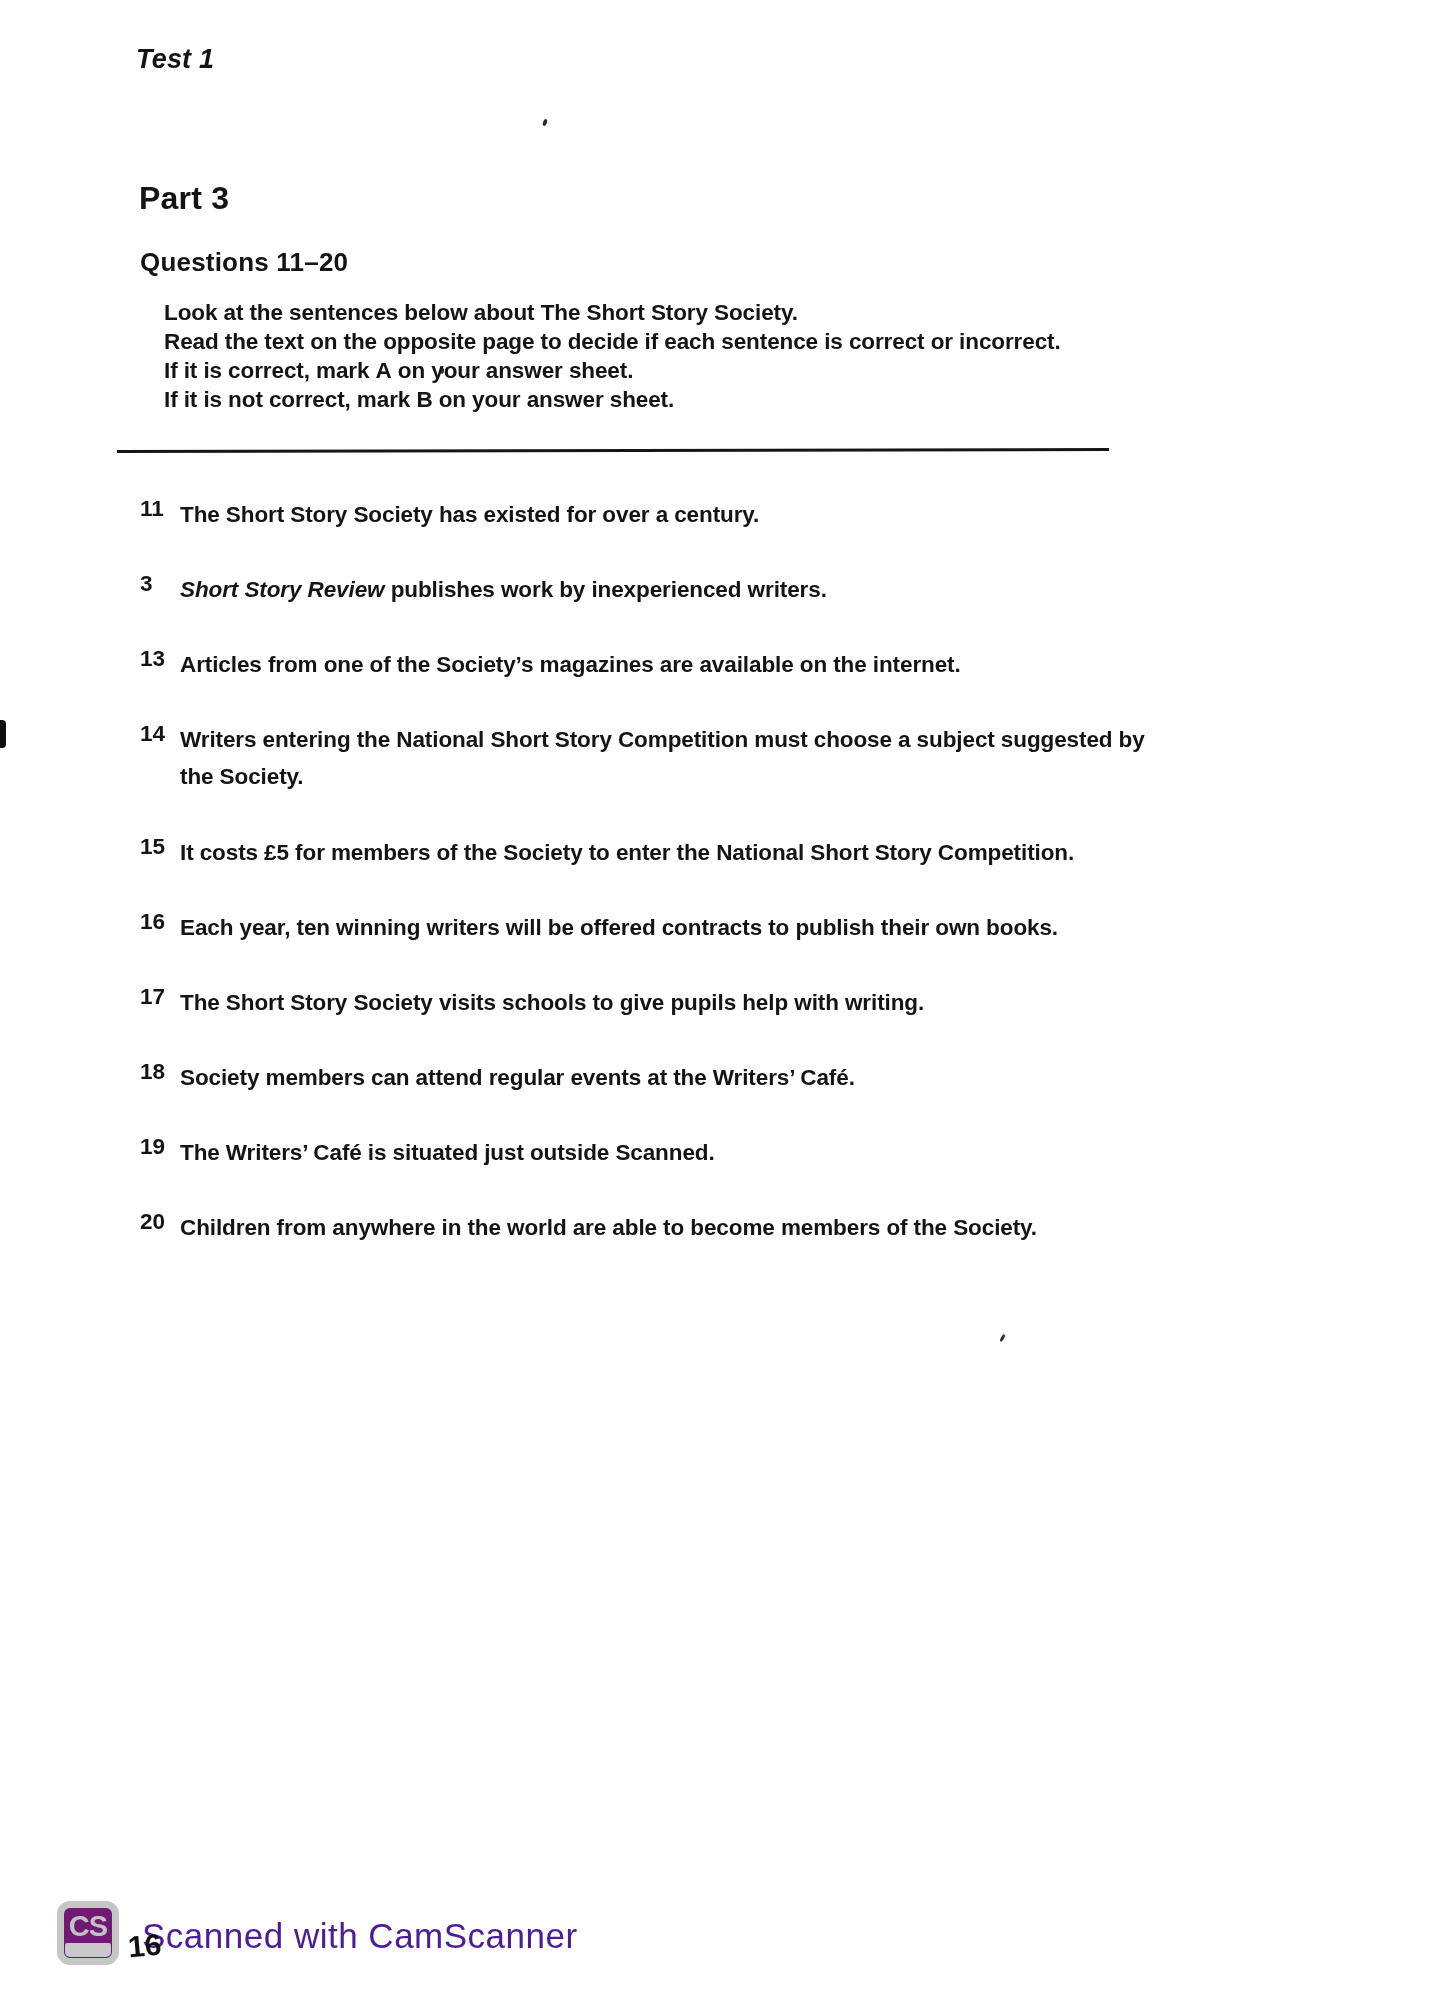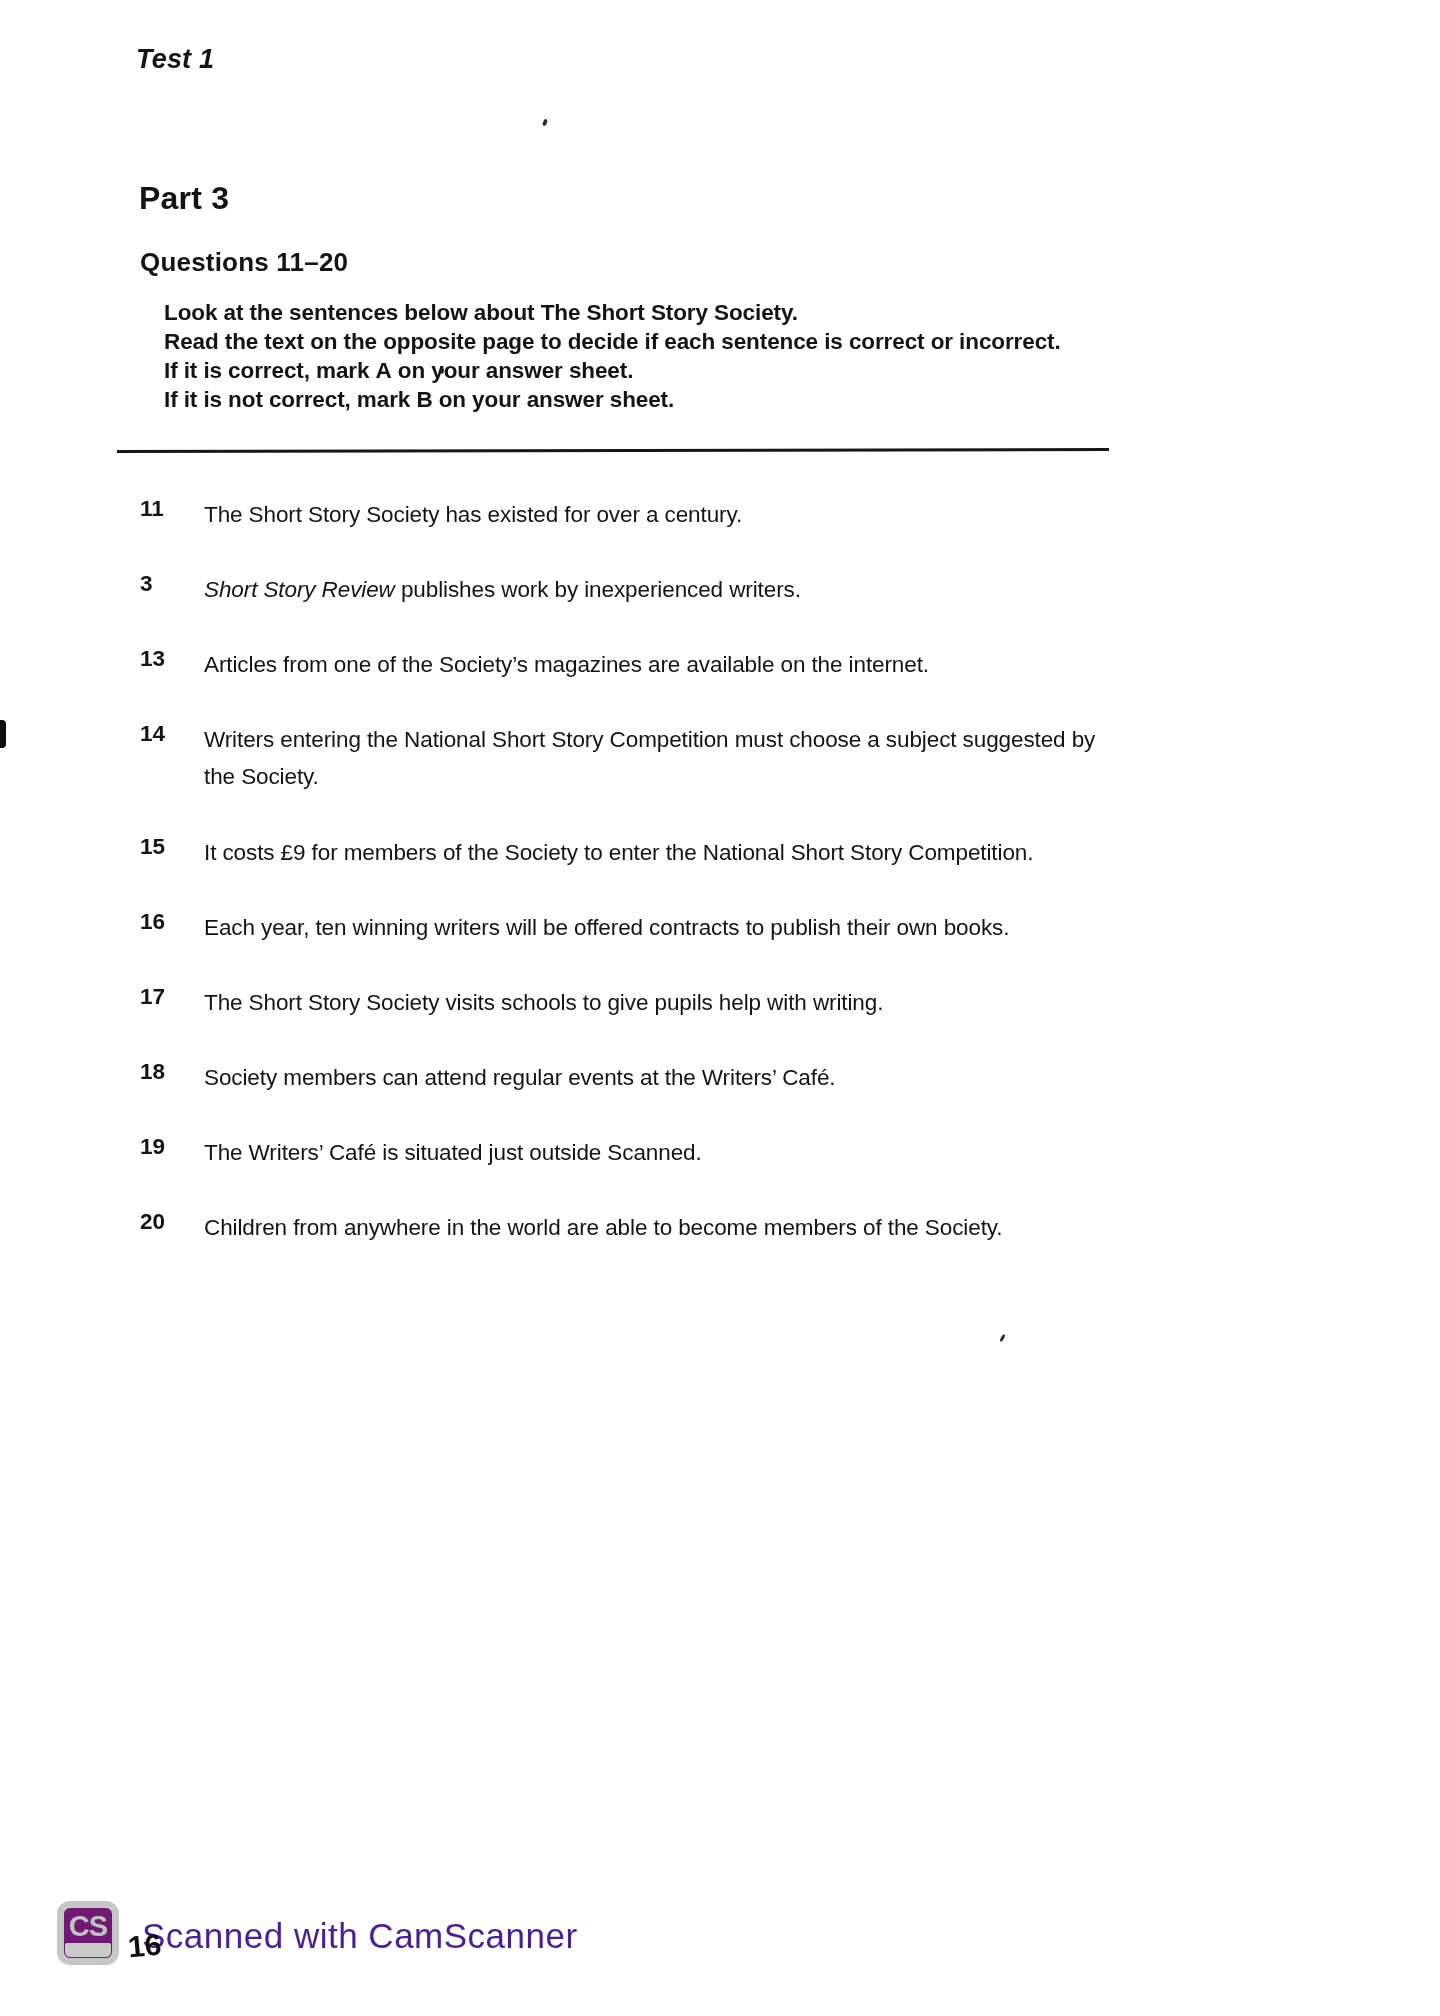--- a/index.html
+++ b/index.html
@@ -28,21 +28,21 @@
   }
   .rule{
     left:117px;top:449px;width:992px;height:3px;background:#161616;
     transform:rotate(-0.12deg);
   }
   .q-row{position:absolute;left:140px;width:1090px;display:flex;}
   .q-num{
     width:40px;flex:0 0 40px;font-size:22.5px;font-weight:800;
   }
   .q-text{
-    margin-left:24px;font-size:22.5px;font-weight:400;letter-spacing:-0.1px;
+    font-size:22.5px;font-weight:700;letter-spacing:-0.1px;
     line-height:37px;white-space:pre-line;
   }
   .q-text span{white-space:pre-line;}
 
   
   .cs-logo{
     left:57px;top:1901px;width:62px;height:64px;border:7px solid #c6c6c6;
     border-radius:13px;box-sizing:border-box;background:#701a75;
   }
   .cs-logo-text{
@@ -102,21 +102,21 @@
   <div class="q-num">13</div>
   <div class="q-text"><span>Articles from one of the Society’s magazines are available on the internet.</span></div>
 </div>
 <div class="q-row" style="top:721px">
   <div class="q-num">14</div>
   <div class="q-text"><span>Writers entering the National Short Story Competition must choose a subject suggested by
 the Society.</span></div>
 </div>
 <div class="q-row" style="top:834px">
   <div class="q-num">15</div>
-  <div class="q-text"><span>It costs £9 for members of the Society to enter the National Short Story Competition.</span></div>
+  <div class="q-text"><span>It costs £5 for members of the Society to enter the National Short Story Competition.</span></div>
 </div>
 <div class="q-row" style="top:909px">
   <div class="q-num">16</div>
   <div class="q-text"><span>Each year, ten winning writers will be offered contracts to publish their own books.</span></div>
 </div>
 <div class="q-row" style="top:984px">
   <div class="q-num">17</div>
   <div class="q-text"><span>The Short Story Society visits schools to give pupils help with writing.</span></div>
 </div>
 <div class="q-row" style="top:1059px">

